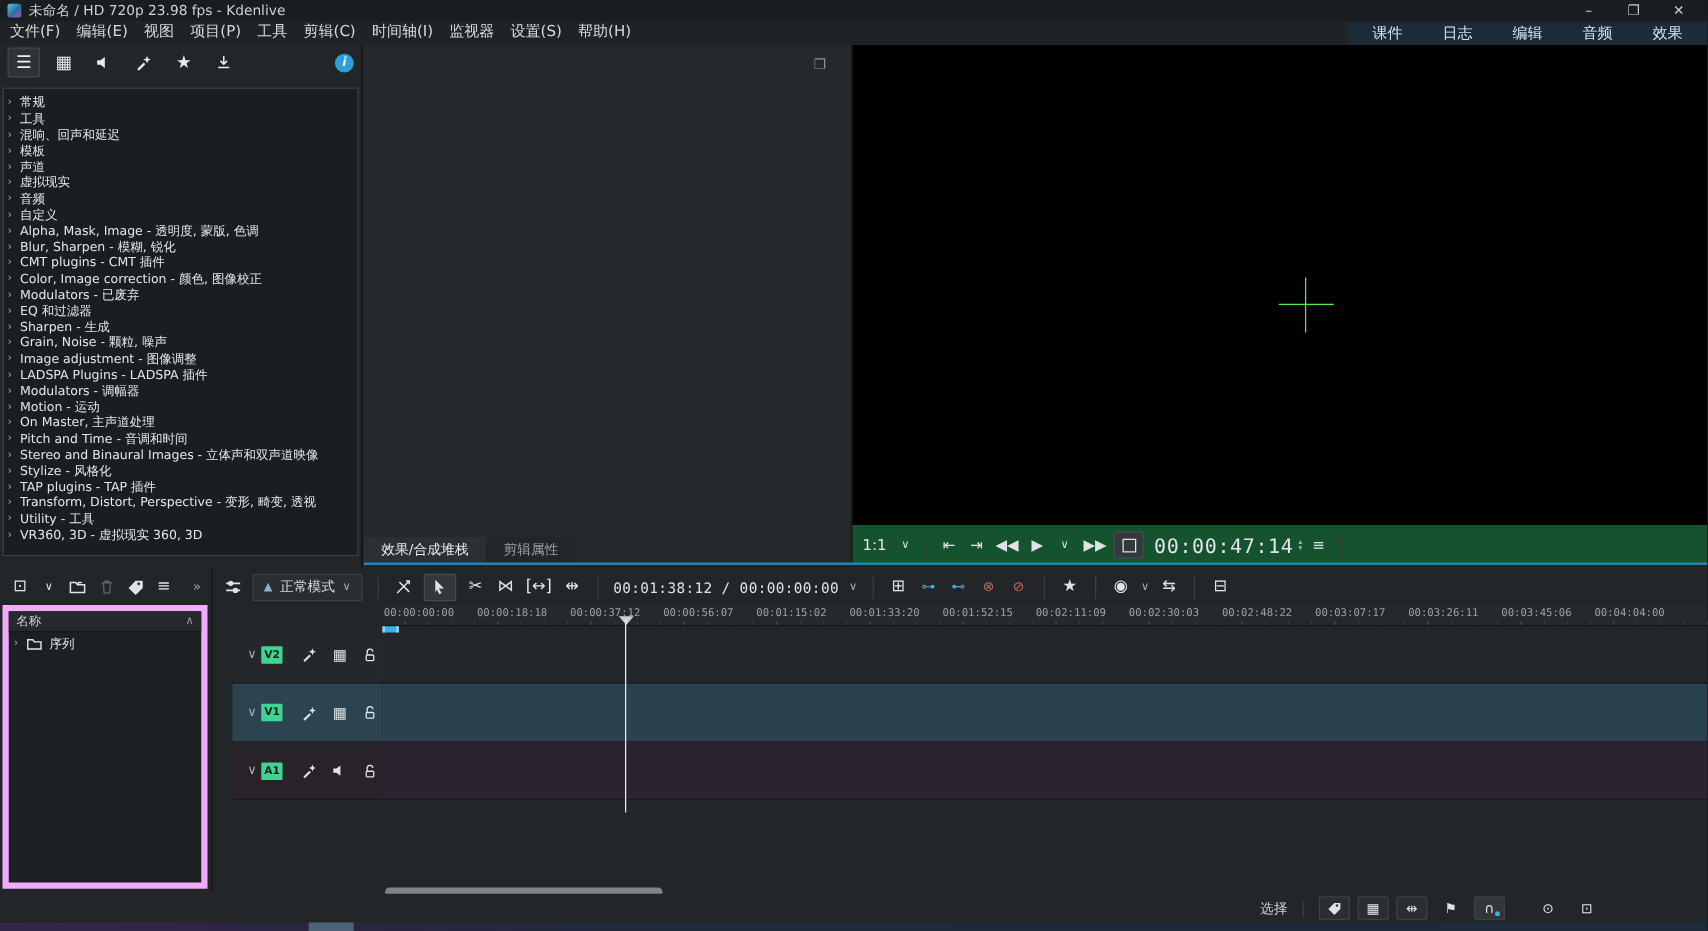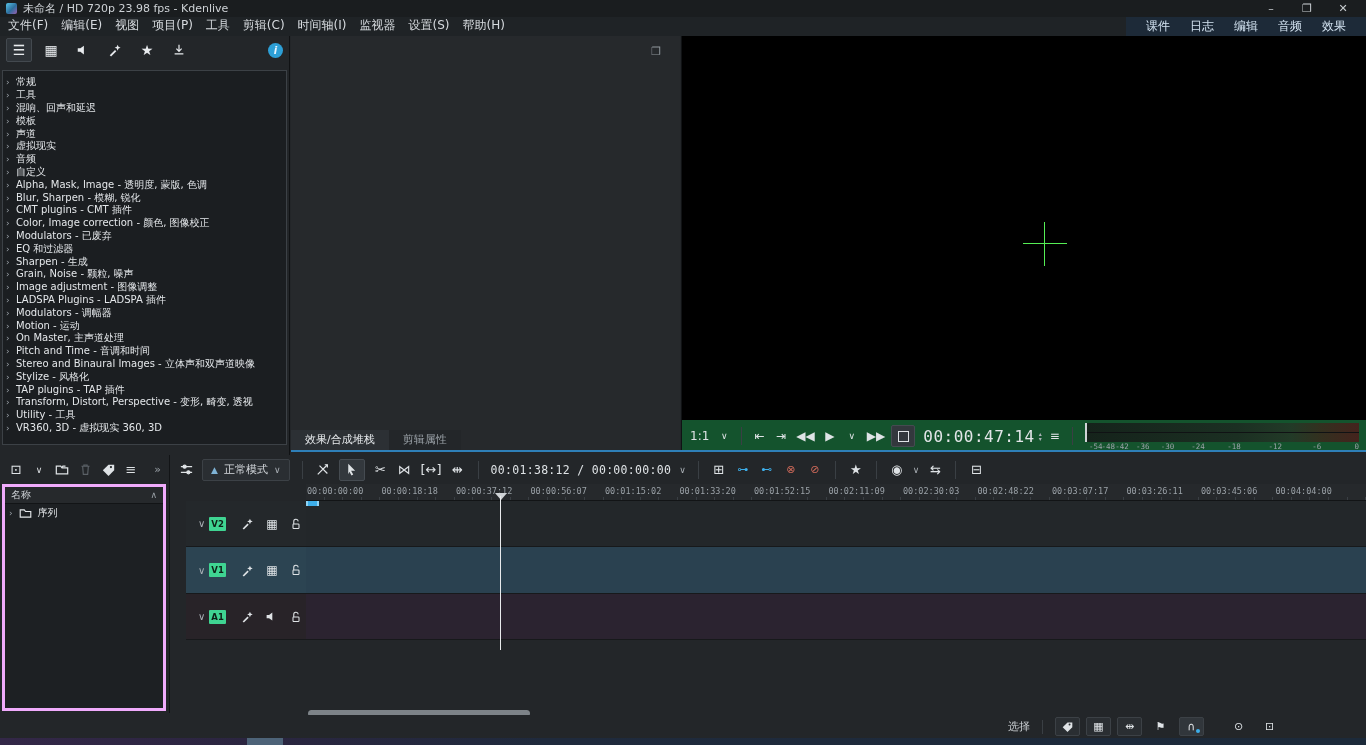--- a/index.html
+++ b/index.html
@@ -19,21 +19,21 @@
   .wtitle { font-size:11px; color:#ced2d6; flex:1 1 auto; white-space:nowrap; }
   .wincontrols { display:flex; gap:2px; }
   .winbtn { width:34px; height:16px; display:flex; align-items:center; justify-content:center;
     color:#c8ccd0; font-size:11px; }
 
   
   .menubar { position:absolute; left:0; top:17px; width:1366px; height:19px;
     background:#1f2326; display:flex; align-items:flex-end; }
   .menus { display:flex; gap:0; padding-left:8px; flex:1 1 auto; }
   .menu-item { padding:2px 13px 2px 0; font-size:12px; color:#d6dade; cursor:default; }
-  .layout-tabs { height:19px; display:flex; align-items:center; gap:0;
+  .layout-tabs { height:19px; display:flex; align-items:center; gap:12px;
     background:#1d2a38; padding:0 10px; }
   .layout-tab { padding:2px 10px; font-size:12px; color:#d4e4f2; }
 
   
   .main { position:absolute; left:0; top:36px; width:1366px; height:416px; }
 
   
   .effects-panel { position:absolute; left:0; top:0; width:290px; height:419px;
     background:#232629; border-right:1px solid #101214; }
   .fx-toolbar { height:28px; display:flex; align-items:center; gap:6px; padding:2px 6px; }
@@ -111,21 +111,21 @@
   .tbtn.sel { background:#33383d; border:1px solid #454b51; border-radius:2px; width:26px; }
   .tl-tc { font-size:11.5px; color:#dfe3e6; letter-spacing:.3px; }
   .kf { color:#3daee9; font-size:11px; }
   .kf.red { color:#d06a5a; }
 
   
   .workspace { position:absolute; left:0; top:484px; width:1366px; height:231px; }
   .project-bin { position:absolute; left:0; top:0; width:170px; height:229px;
     background:#232629; border-right:1px solid #121416; }
   .bin-box { position:absolute; left:2px; right:3px; top:0; bottom:2px;
-    border:3px solid #f0abfc; background:#1d2023; }
+    border:5px solid #f0abfc; background:#1d2023; }
   .bin-header { height:17px; background:#26292c; border-bottom:1px solid #121416;
     display:flex; align-items:center; padding:0 6px; font-size:10px; color:#cdd1d5; }
   .bin-header .caret { margin-left:auto; color:#9aa1a7; font-size:9px; }
   .bin-item { display:flex; align-items:center; gap:6px; height:18px; padding-left:4px;
     font-size:10px; color:#e4e7ea; }
   .bin-item .chev { color:#9aa1a7; font-size:9px; }
 
   .timeline { position:absolute; left:186px; top:0; width:1196px; height:231px; }
   .ruler { position:absolute; left:120px; top:0; width:1076px; height:17px; background:#26292c;
     border-bottom:1px solid #121416; display:flex; overflow:hidden;
@@ -417,35 +417,20 @@
         <span class="mbtn sel">
             <span class="zone-glyph"></span>
           </span>
         <span class="mon-tc mono">00:00:47:14</span>
         <span class="spin">
             <span>▴</span>
             <span>▾</span>
           </span>
         <span class="mbtn">≡</span>
         <span class="vdiv"></span>
-        <div class="meter">
-          <div class="meter-bars"></div>
-          <div class="meter-scale">
-            <span class="meter-tick">-54</span>
-            <span class="meter-tick">-48</span>
-            <span class="meter-tick">-42</span>
-            <span class="meter-tick">-36</span>
-            <span class="meter-tick">-30</span>
-            <span class="meter-tick">-24</span>
-            <span class="meter-tick">-18</span>
-            <span class="meter-tick">-12</span>
-            <span class="meter-tick">-6</span>
-            <span class="meter-tick">0</span>
-          </div>
-        </div>
       </div>
     </section>
   </div>
 
   <div class="focus-line"></div>
 
   <div class="tbar-row">
     <div class="bin-toolbar">
       <span class="tbtn">⊡</span>
       <span class="tbtn small" style="font-size:9px">∨</span>

